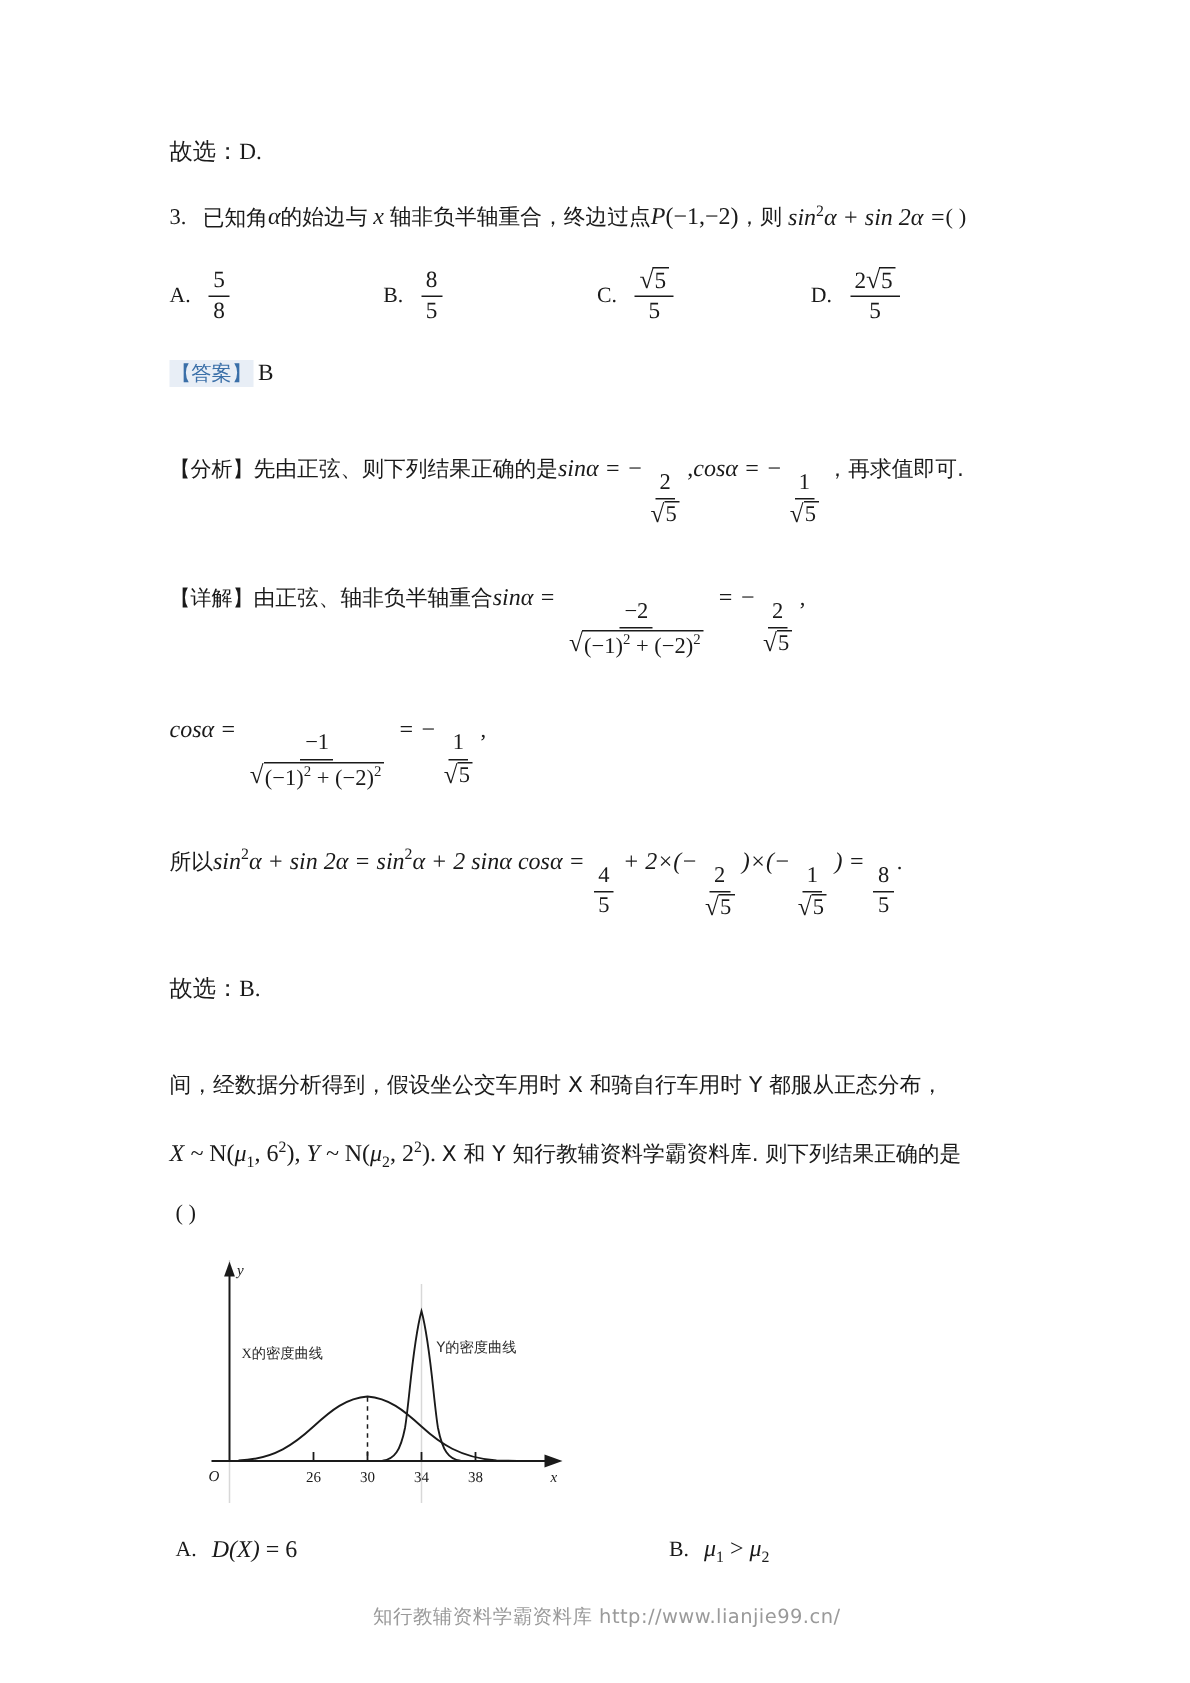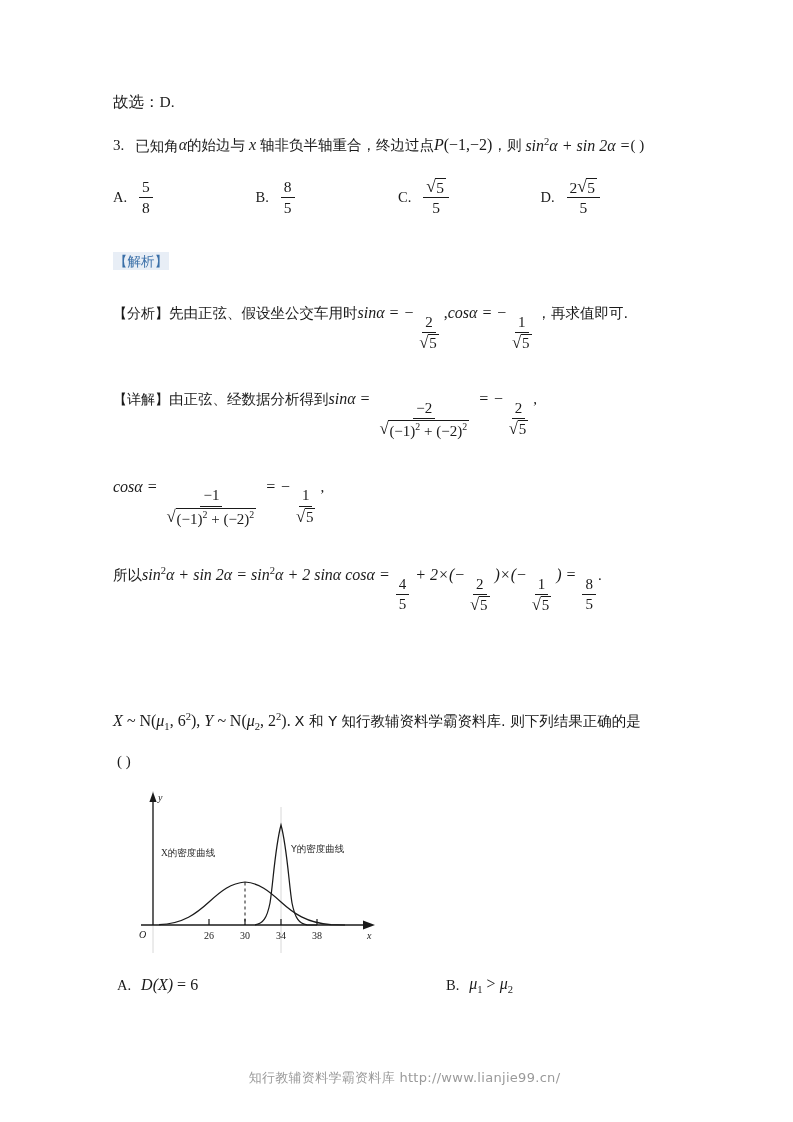--- a/index.html
+++ b/index.html
@@ -211,43 +211,43 @@
       <span class="lbl">D.</span>
       <span class="frac big">
         <span class="num">2<span class="sqrt"><span class="rad">5</span></span></span>
         <span class="den">5</span>
       </span>
     </div>
   </div>
 
   <div class="gap-md"></div>
 
+  <div class="line">
+    <span class="tag">【答案】</span><span class="tag-after">B</span>
+  </div>
 
   <div class="gap-sm"></div>
 
-  <div class="line">
-    <span class="tag">【解析】</span>
-  </div>
 
   <div class="gap-lg"></div>
 
   <div class="para">
-    <span class="inline-tag">【分析】</span><span class="cn">先由正弦、假设坐公交车用时</span><span class="math">sin<span style="font-style:italic">α</span> = −<span class="frac">
+    <span class="inline-tag">【分析】</span><span class="cn">先由正弦、则下列结果正确的是</span><span class="math">sin<span style="font-style:italic">α</span> = −<span class="frac">
             <span class="num">2</span>
             <span class="den"><span class="sqrt"><span class="rad">5</span></span></span>
           </span></span><span class="math mathup">,</span><span class="math">cos<span style="font-style:italic">α</span> = −<span class="frac">
             <span class="num">1</span>
             <span class="den"><span class="sqrt"><span class="rad">5</span></span></span>
           </span></span><span class="cn">，再求值即可.</span>
   </div>
 
   <div class="gap-xl"></div>
 
   <div class="para">
-    <span class="inline-tag">【详解】</span><span class="cn">由正弦、经数据分析得到</span><span class="math">sin<span style="font-style:italic">α</span> = <span class="frac">
+    <span class="inline-tag">【详解】</span><span class="cn">由正弦、轴非负半轴重合</span><span class="math">sin<span style="font-style:italic">α</span> = <span class="frac">
             <span class="num">−2</span>
             <span class="den"><span class="sqrt"><span class="rad">(−1)<sup class="e">2</sup> + (−2)<sup class="e">2</sup></span></span></span>
           </span> = −<span class="frac">
             <span class="num">2</span>
             <span class="den"><span class="sqrt"><span class="rad">5</span></span></span>
           </span></span><span class="mathup" style="font-size:15px">,</span>
   </div>
 
   <div class="gap-xl"></div>
 
@@ -274,26 +274,30 @@
             <span class="num">1</span>
             <span class="den"><span class="sqrt"><span class="rad">5</span></span></span>
           </span>) = <span class="frac">
             <span class="num">8</span>
             <span class="den">5</span>
           </span></span><span class="mathup" style="font-size:15px">.</span>
   </div>
 
   <div class="gap-xl"></div>
 
+  <div class="line">故选：B.</div>
 
   <div class="gap-lg"></div>
 
 
   <div class="gap-sm"></div>
 
+  <div class="para">
+    <span class="cn">间，经数据分析得到，假设坐公交车用时 X 和骑自行车用时 Y 都服从正态分布，</span>
+  </div>
 
   <div class="gap-md"></div>
 
   <div class="para">
     <span class="math">X ~ <span class="mathup">N</span><span class="mathup">(</span><span style="font-style:italic">μ</span><sub class="e">1</sub><span class="mathup">, 6<sup class="e">2</sup></span><span class="mathup">)</span><span class="mathup">, </span>Y ~ <span class="mathup">N</span><span class="mathup">(</span><span style="font-style:italic">μ</span><sub class="e">2</sub><span class="mathup">, 2<sup class="e">2</sup></span><span class="mathup">)</span><span class="mathup">.</span></span>
     <span class="cn">X 和 Y 知行教辅资料学霸资料库. 则下列结果正确的是</span>
   </div>
 
   <div class="gap-sm"></div>
 

